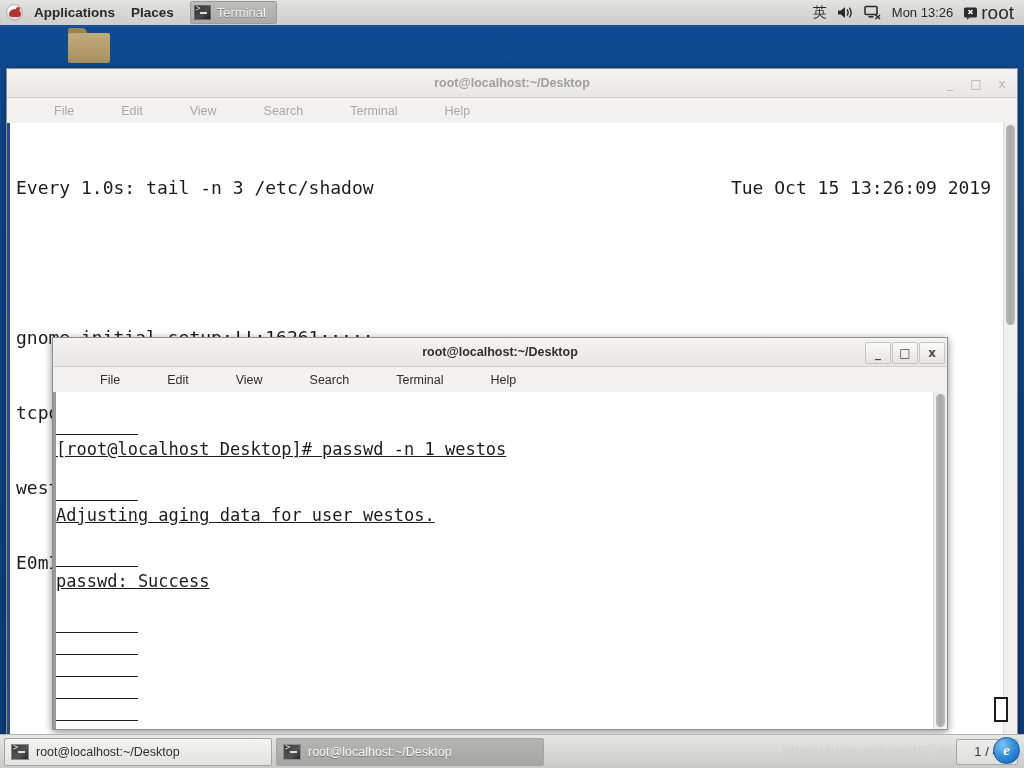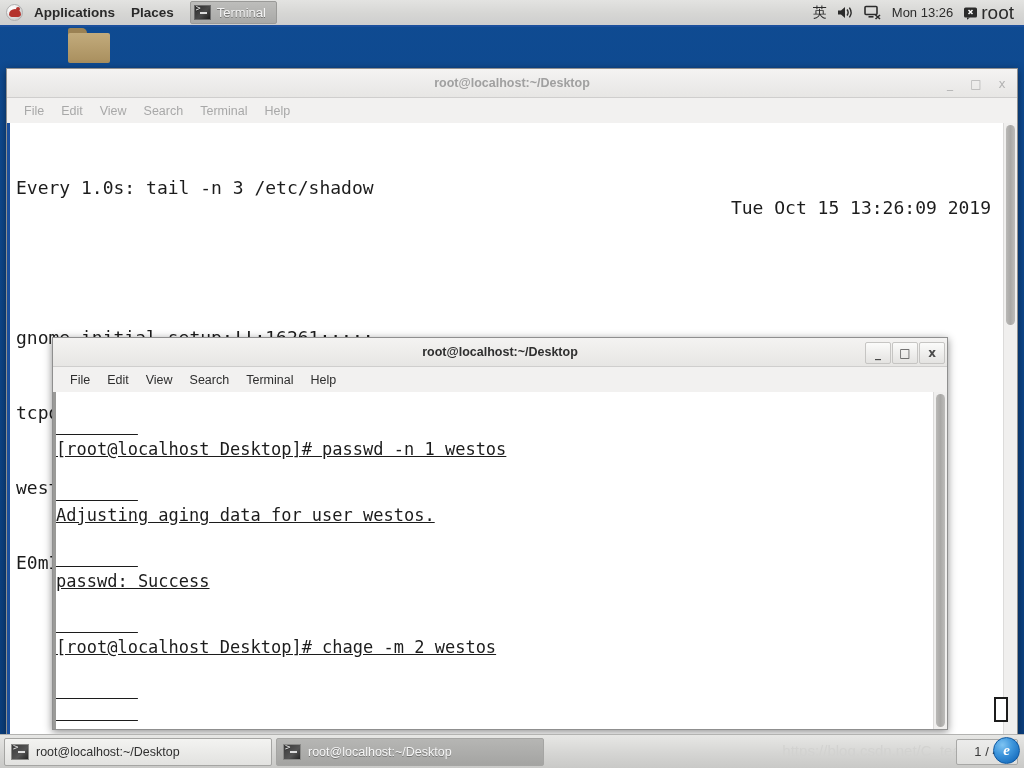--- a/index.html
+++ b/index.html
@@ -216,20 +216,21 @@
     padding-left: 10px;
     gap: 3px;
     box-sizing: border-box;
   }
   .menu-item {
     font-size: 12.5px;
     color: #2e2e2e;
     padding: 2px 7px;
     border-radius: 2px;
     cursor: default;
+    margin-left: 30px;
   }
   .window.unfocused .menu-item { color: #a8a8a8; }
 
   .term-area {
     flex: 1 1 auto;
     display: flex;
     background: #ffffff;
     overflow: hidden;
     position: relative;
   }
@@ -265,21 +266,21 @@
   #back-window {
     left: 6px; top: 68px;
     width: 1012px; height: 668px;
   }
   #back-window .term-text { font-size: 18px; line-height: 25px; padding-left: 6px; }
   #back-window .term-line { height: 25px; }
   #back-window .term-area { border-left: 3px solid #1b4f9c; }
 
   .watch-header { display: flex; text-align: center; }
   .watch-header .wh-left { flex: 0 0 auto; }
-  .watch-header .wh-right { margin-left: auto; padding-right: 12px; margin-top: 20px; }
+  .watch-header .wh-right { margin-left: auto; padding-right: 12px; }
 
   
   #front-window {
     left: 52px; top: 337px;
     width: 896px; height: 393px;
   }
   #front-window .term-text { font-size: 17px; line-height: 22px; padding-left: 0; text-decoration: underline; }
   #front-window .term-area { border-left: 3px solid #9a9a98; }
 
   
@@ -508,21 +509,20 @@
       <div class="menu-item">View</div>
       <div class="menu-item">Search</div>
       <div class="menu-item">Terminal</div>
       <div class="menu-item">Help</div>
     </div>
     <div class="term-area">
       <div class="term-text">
         <div class="term-line">[root@localhost Desktop]# passwd -n 1 westos</div>
         <div class="term-line">Adjusting aging data for user westos.</div>
         <div class="term-line">passwd: Success</div>
-        <div class="term-line">[root@localhost Desktop]# chage -m 2 westos</div>
         
         
         
         
         
         
         
         
       </div>
       <div class="scrollbar">

